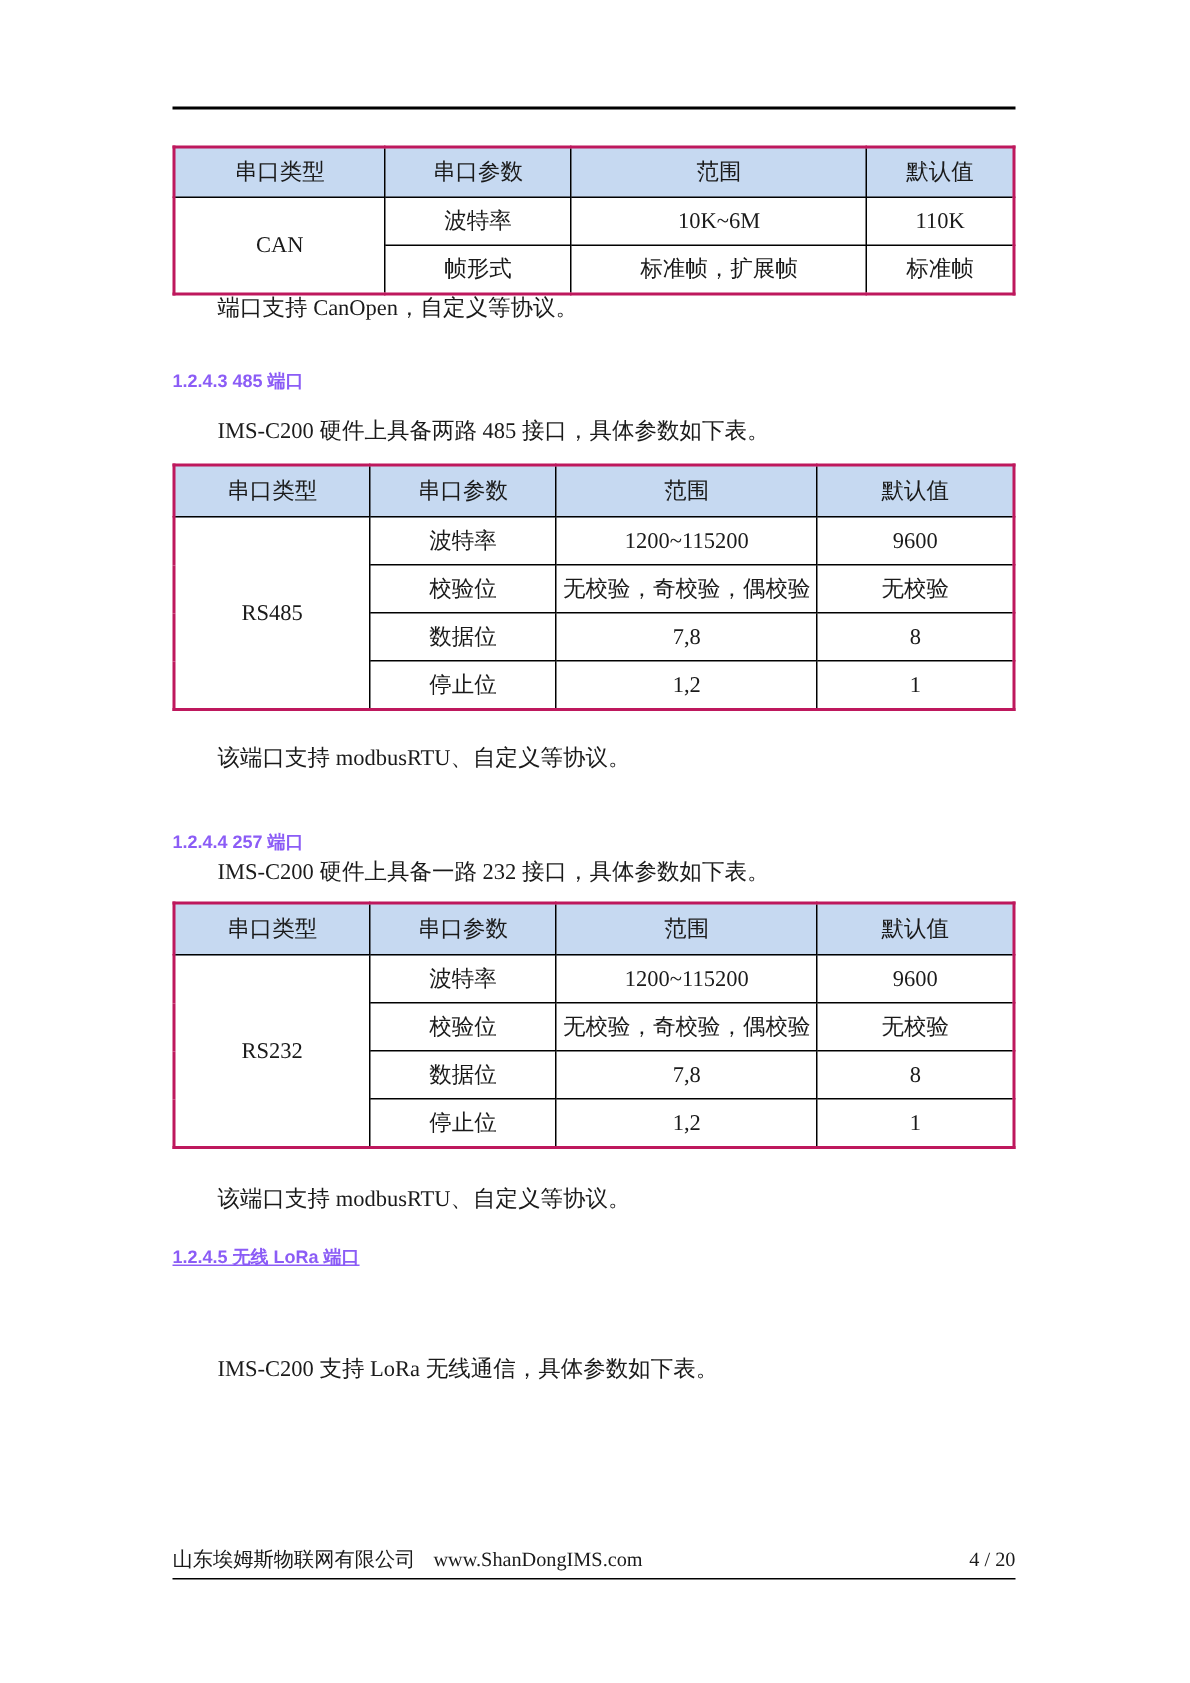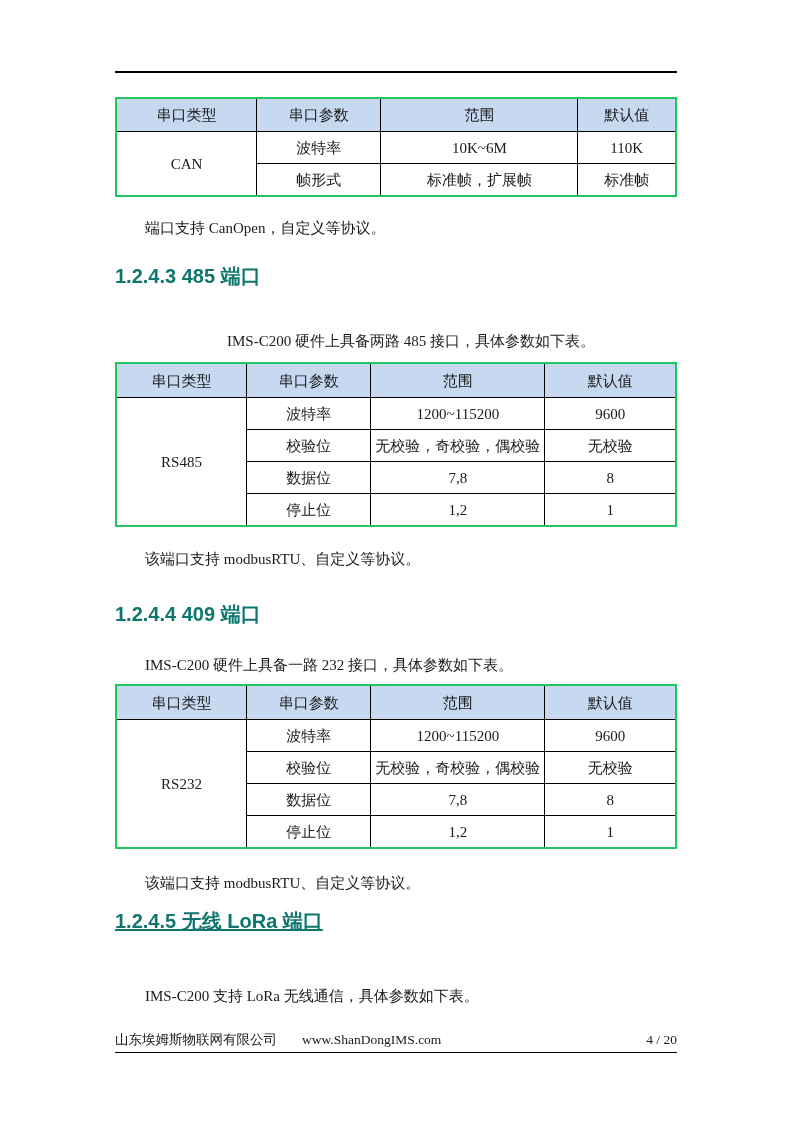--- a/index.html
+++ b/index.html
@@ -3,39 +3,39 @@
 <meta charset="utf-8">
 <style>
   html,body { margin:0; padding:0; background:#ffffff; }
   .page {
     position:relative; width:793px; height:1122px; background:#ffffff;
     font-family:"Liberation Serif","DejaVu Serif",serif; color:#1a1a1a;
     overflow:hidden;
   }
   .content { position:absolute; left:115px; top:0; width:562px; }
   .top-rule { margin-top:71px; height:0; border-top:2px solid #000; }
-  table { width:100%; border-collapse:collapse; table-layout:fixed; border:2px solid #22c55e;padding-left:24px; }
+  table { width:100%; border-collapse:collapse; table-layout:fixed; border:2px solid #be185d;padding-left:24px; }
   th, td {
     border:1px solid #000; text-align:center; vertical-align:middle;
     font-size:15px; font-weight:normal; padding:0; line-height:1.2;
   }
   th { height:32px; }
   td { height:31px; }
   .t2 th { height:33px; }
   .note, .para { font-size:15px; line-height:18px; text-indent:30px; margin:0; }
   .heading {
     font-family:"Liberation Sans","DejaVu Sans",sans-serif;
-    font-weight:bold; font-size:20px; line-height:23px; color:#0f766e; margin:0;
+    font-weight:bold; font-size:12px; line-height:23px; color:#8b5cf6; margin:0;
   }
   .footer {
     position:absolute; left:115px; width:562px; top:1031px;
     display:flex; justify-content:space-between; align-items:baseline;
     font-size:13.5px;
   }
-  .footer .site { margin-left:25px; }
+  .footer .site { margin-left:12px; }
   .footer-rule { position:absolute; left:115px; width:562px; top:1052px; border-top:1.5px solid #000; }
 </style>
 </head>
 <body>
 
 <div class="page">
   <div class="content">
 
     <div class="top-rule"></div>
 
@@ -60,25 +60,25 @@
         <td>110K</td>
       </tr>
       <tr>
         <td>帧形式</td>
         <td>标准帧，扩展帧</td>
         <td>标准帧</td>
       </tr>
     </tbody>
       </table>
 
-    <p class="note" style="margin-top:22px;">端口支持 CanOpen，自定义等协议。</p>
+    <p class="note" style="">端口支持 CanOpen，自定义等协议。</p>
 
     <h2 class="heading" style="margin-top:28px;">1.2.4.3 485 端口</h2>
 
-    <p class="para" style="margin-top:44px;text-align:center;">IMS-C200 硬件上具备两路 485 接口，具体参数如下表。</p>
+    <p class="para" style="margin-top:13px;">IMS-C200 硬件上具备两路 485 接口，具体参数如下表。</p>
 
     <table class="t2" style="margin-top:12px;">
       <colgroup>
           <col style="width:23.3%">
           <col style="width:22.2%">
           <col style="width:31.1%">
           <col style="width:23.4%">
         </colgroup>
       <tbody>
           <tr>
@@ -106,23 +106,23 @@
       <tr>
         <td>停止位</td>
         <td>1,2</td>
         <td>1</td>
       </tr>
     </tbody>
       </table>
 
     <p class="note" style="margin-top:23px;">该端口支持 modbusRTU、自定义等协议。</p>
 
-    <h2 class="heading" style="margin-top:35px;">1.2.4.4 409 端口</h2>
+    <h2 class="heading" style="margin-top:35px;">1.2.4.4 257 端口</h2>
 
-    <p class="para" style="margin-top:30px;">IMS-C200 硬件上具备一路 232 接口，具体参数如下表。</p>
+    <p class="para" style="">IMS-C200 硬件上具备一路 232 接口，具体参数如下表。</p>
 
     <table class="t2" style="margin-top:10px;">
       <colgroup>
           <col style="width:23.3%">
           <col style="width:22.2%">
           <col style="width:31.1%">
           <col style="width:23.4%">
         </colgroup>
       <tbody>
           <tr>

